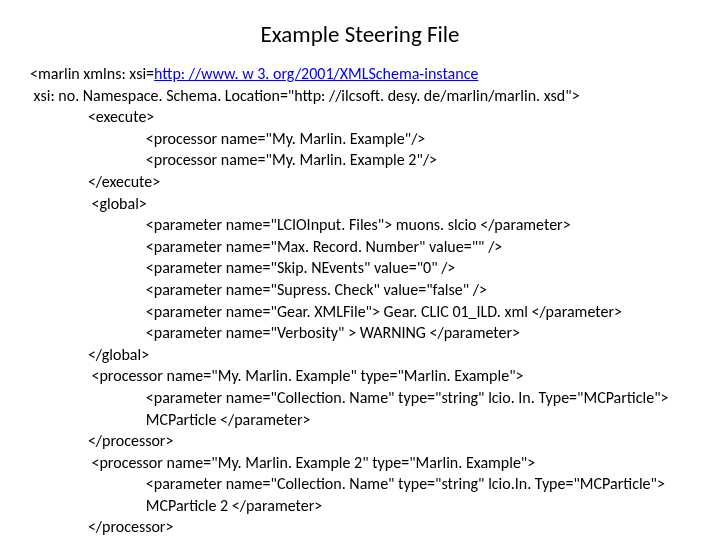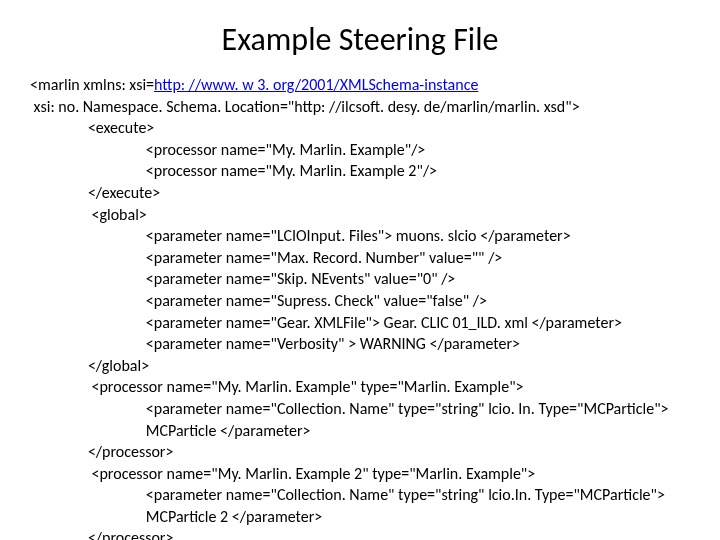--- a/index.html
+++ b/index.html
@@ -12,21 +12,21 @@
     overflow: hidden;
   }
   .slide {
     padding: 20px 30px 10px 30px;
     box-sizing: border-box;
     width: 720px;
     height: 540px;
   }
   h1 {
     text-align: center;
-    font-size: 32px;
+    font-size: 23px;
     font-weight: 400;
     margin: 0 0 15px 0;
     color: #000;
   }
   .code {
     font-family: Calibri, Arial, sans-serif;
     font-size: 16px;
     line-height: 1.35;
     color: #000;
     white-space: pre;

